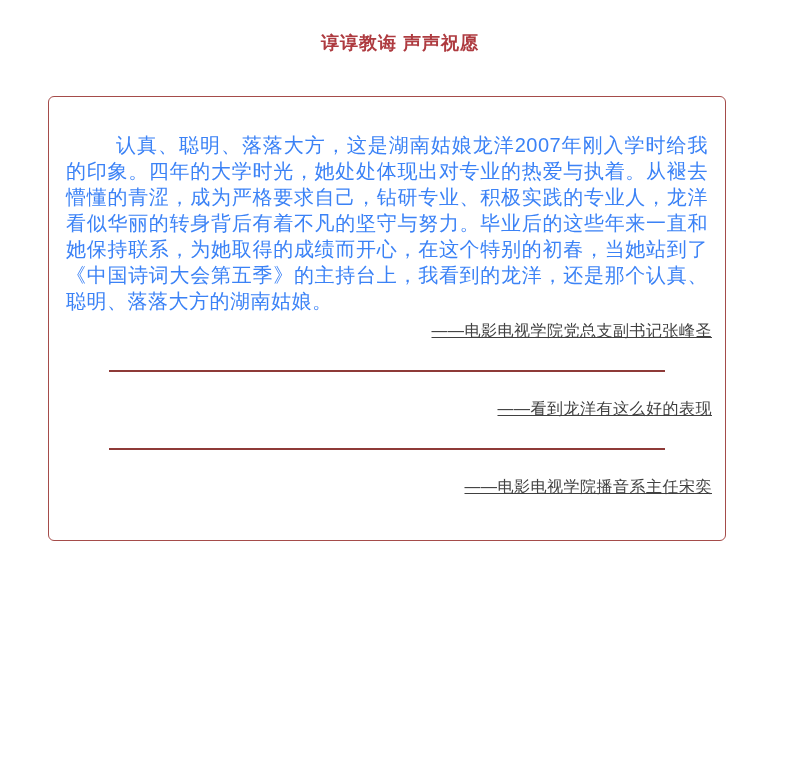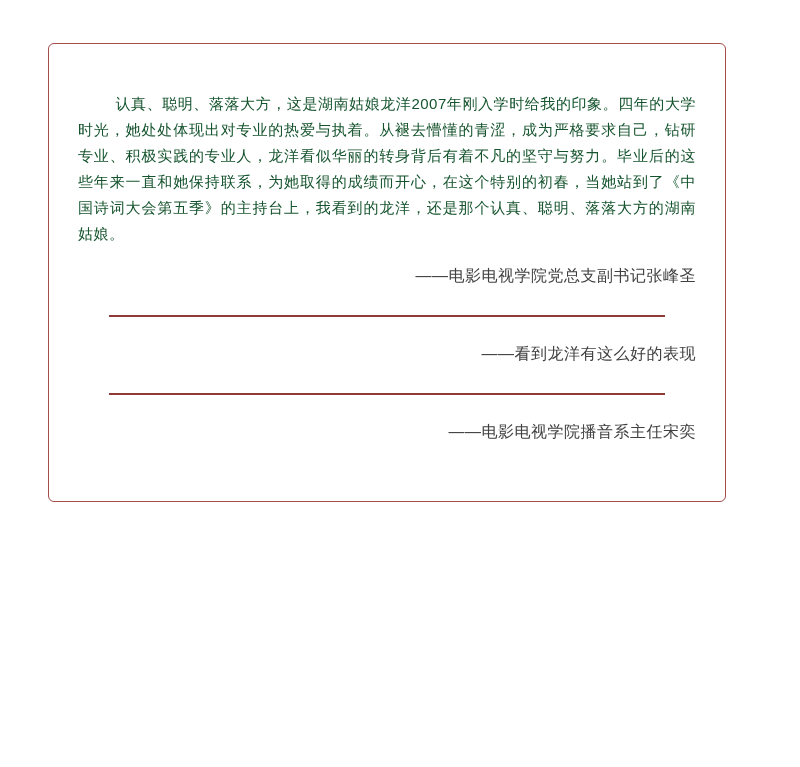--- a/index.html
+++ b/index.html
@@ -27,53 +27,55 @@
     box-sizing: border-box;
     width: 678px;
     margin: 43px 0 0 48px;
     border: 1px solid #a54c4a;
     border-radius: 6px;
     padding: 31px 13px 40px 13px;
     background: #ffffff;
   }
   .block { margin: 0; }
   .para {
-    margin: 16px;
-    font-size: 15px;
+    margin: 4px;
+    font-size: 20px;
     line-height: 26px;
-    color: #14532d;
+    color: #3b82f6;
     text-align: justify;
     letter-spacing: 0.5px;
     text-indent: 2.5em;
   }
   .para.narrow {
     margin-left: 36px;
     text-indent: 0.5em;
   }
   .attribution {
-    margin: 16px;
+    margin: 0;
     font-size: 16px;
     line-height: 26px;
     color: #404040;
     text-align: right;
     letter-spacing: 0.5px;
+    text-decoration: underline;
   }
   .divider {
     border: none;
     height: 2px;
     width: 556px;
     background: #8e3a38;
     margin: 26px auto 24px auto;
   }
 </style>
 </head>
 <body>
 
 <div class="page">
 
+  <h1 class="page-title">谆谆教诲 声声祝愿</h1>
 
   <div class="panel">
 
     <section class="block">
       <p class="para">认真、聪明、落落大方，这是湖南姑娘龙洋2007年刚入学时给我的印象。四年的大学时光，她处处体现出对专业的热爱与执着。从褪去懵懂的青涩，成为严格要求自己，钻研专业、积极实践的专业人，龙洋看似华丽的转身背后有着不凡的坚守与努力。毕业后的这些年来一直和她保持联系，为她取得的成绩而开心，在这个特别的初春，当她站到了《中国诗词大会第五季》的主持台上，我看到的龙洋，还是那个认真、聪明、落落大方的湖南姑娘。</p>
       <p class="attribution">——电影电视学院党总支副书记张峰圣</p>
     </section>
 
     <hr class="divider">
 

